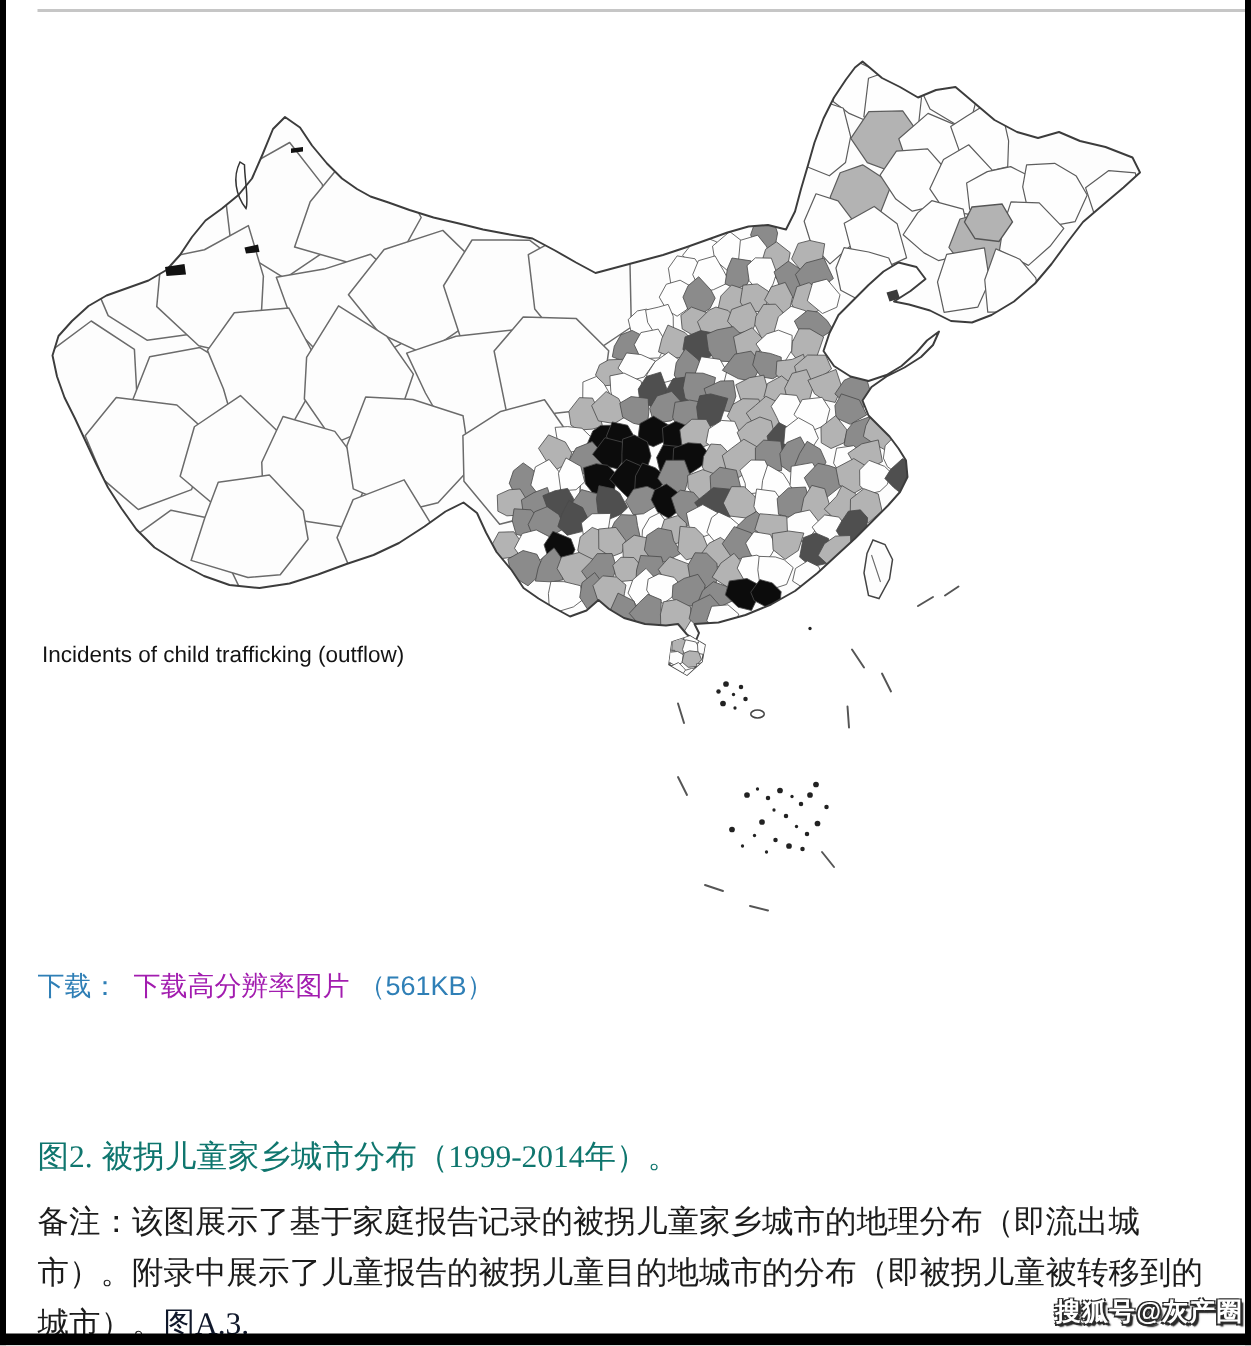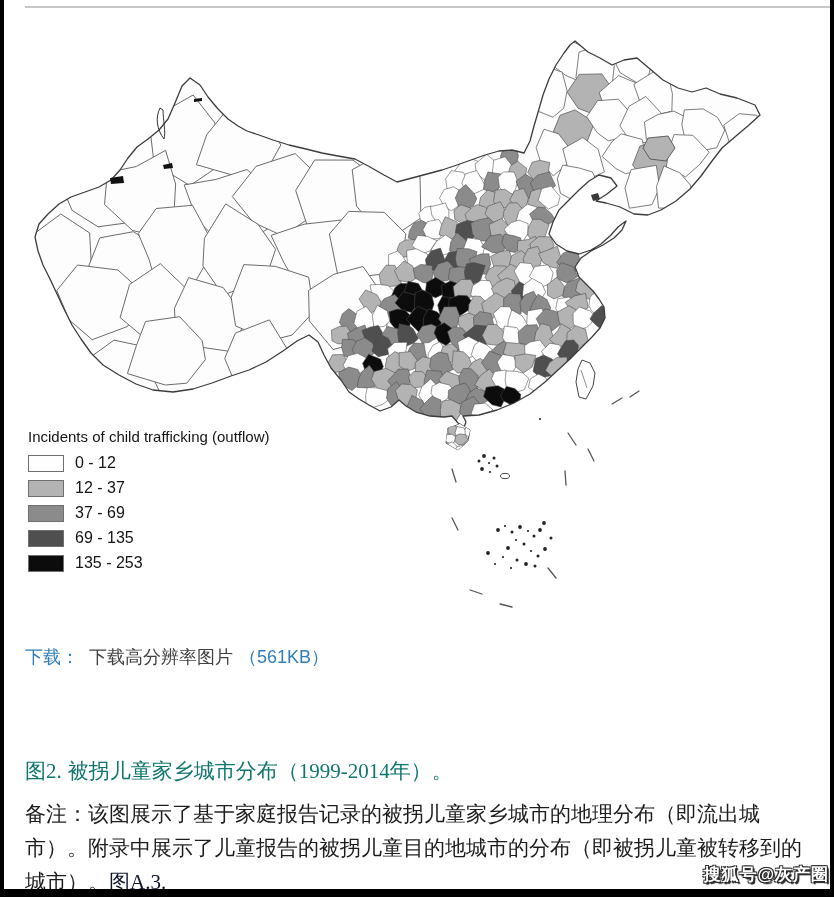--- a/index.html
+++ b/index.html
@@ -16,21 +16,21 @@
 
   .legend{position:absolute;left:28px;top:420px;}
   .legend-title{font-size:15px;color:#141414;margin-bottom:9px;}
   .legend-row{display:flex;align-items:center;margin-bottom:7px;}
   .swatch{width:36px;height:17px;border:1.6px solid #6f6f6f;margin-right:11px;box-sizing:border-box;}
   .legend-label{font-size:16px;color:#141414;}
 
   .downloads{position:absolute;left:25px;top:645px;}
   .dl-line{margin:0 0 14px 0;font-size:18px;color:#2f7fb6;}
   .dl-prefix{margin-right:10px;}
-  .dl-link{color:#404040;text-decoration:none;cursor:pointer;}
+  .dl-link{color:#a21caf;text-decoration:none;cursor:pointer;}
   .dl-size{margin-left:6px;}
 
   .caption{position:absolute;left:25px;top:736px;font-family:"Liberation Serif",serif;
            font-size:21px;color:#0f766e;}
   .caption-fig{margin-right:6px;}
   .note{position:absolute;left:25px;top:776px;width:794px;font-family:"Liberation Serif",serif;
         font-size:21px;line-height:34px;color:#1c1c1c;}
   .note-label{font-weight:normal;}
   .note-link{color:#0f172a;text-decoration:none;cursor:pointer;}
 
@@ -349,42 +349,20 @@
         <line x1="452" y1="510" x2="458" y2="522" stroke="#555" stroke-width="1.3" stroke-linecap="round"></line>
         <line x1="470" y1="582" x2="482" y2="586" stroke="#555" stroke-width="1.3" stroke-linecap="round"></line>
         <line x1="548" y1="560" x2="556" y2="570" stroke="#555" stroke-width="1.3" stroke-linecap="round"></line>
         <line x1="612" y1="396" x2="622" y2="390" stroke="#555" stroke-width="1.3" stroke-linecap="round"></line>
         <line x1="630" y1="389" x2="639" y2="383" stroke="#555" stroke-width="1.3" stroke-linecap="round"></line>
         <line x1="500" y1="596" x2="512" y2="599" stroke="#555" stroke-width="1.3" stroke-linecap="round"></line>
       </svg>
 
     <div class="legend">
       <div class="legend-title">Incidents of child trafficking (outflow)</div>
-      <div id="legendRows">
-          <div class="legend-row">
-            <span class="swatch" style="background: rgb(254, 254, 254);"></span>
-            <span class="legend-label">0 - 12</span>
-          </div>
-          <div class="legend-row">
-            <span class="swatch" style="background: rgb(179, 179, 179);"></span>
-            <span class="legend-label">12 - 37</span>
-          </div>
-          <div class="legend-row">
-            <span class="swatch" style="background: rgb(139, 139, 139);"></span>
-            <span class="legend-label">37 - 69</span>
-          </div>
-          <div class="legend-row">
-            <span class="swatch" style="background: rgb(79, 79, 79);"></span>
-            <span class="legend-label">69 - 135</span>
-          </div>
-          <div class="legend-row">
-            <span class="swatch" style="background: rgb(12, 12, 12);"></span>
-            <span class="legend-label">135 - 253</span>
-          </div>
-        </div>
     </div>
   </div>
 
   <div class="downloads">
     <p class="dl-line">
       <span class="dl-prefix">下载：</span><a class="dl-link">下载高分辨率图片</a><span class="dl-size">（561KB）</span>
     </p>
   </div>
 
   <p class="caption"><span class="caption-fig">图2.</span><span>被拐儿童家乡城市分布（1999-2014年）。</span></p>

